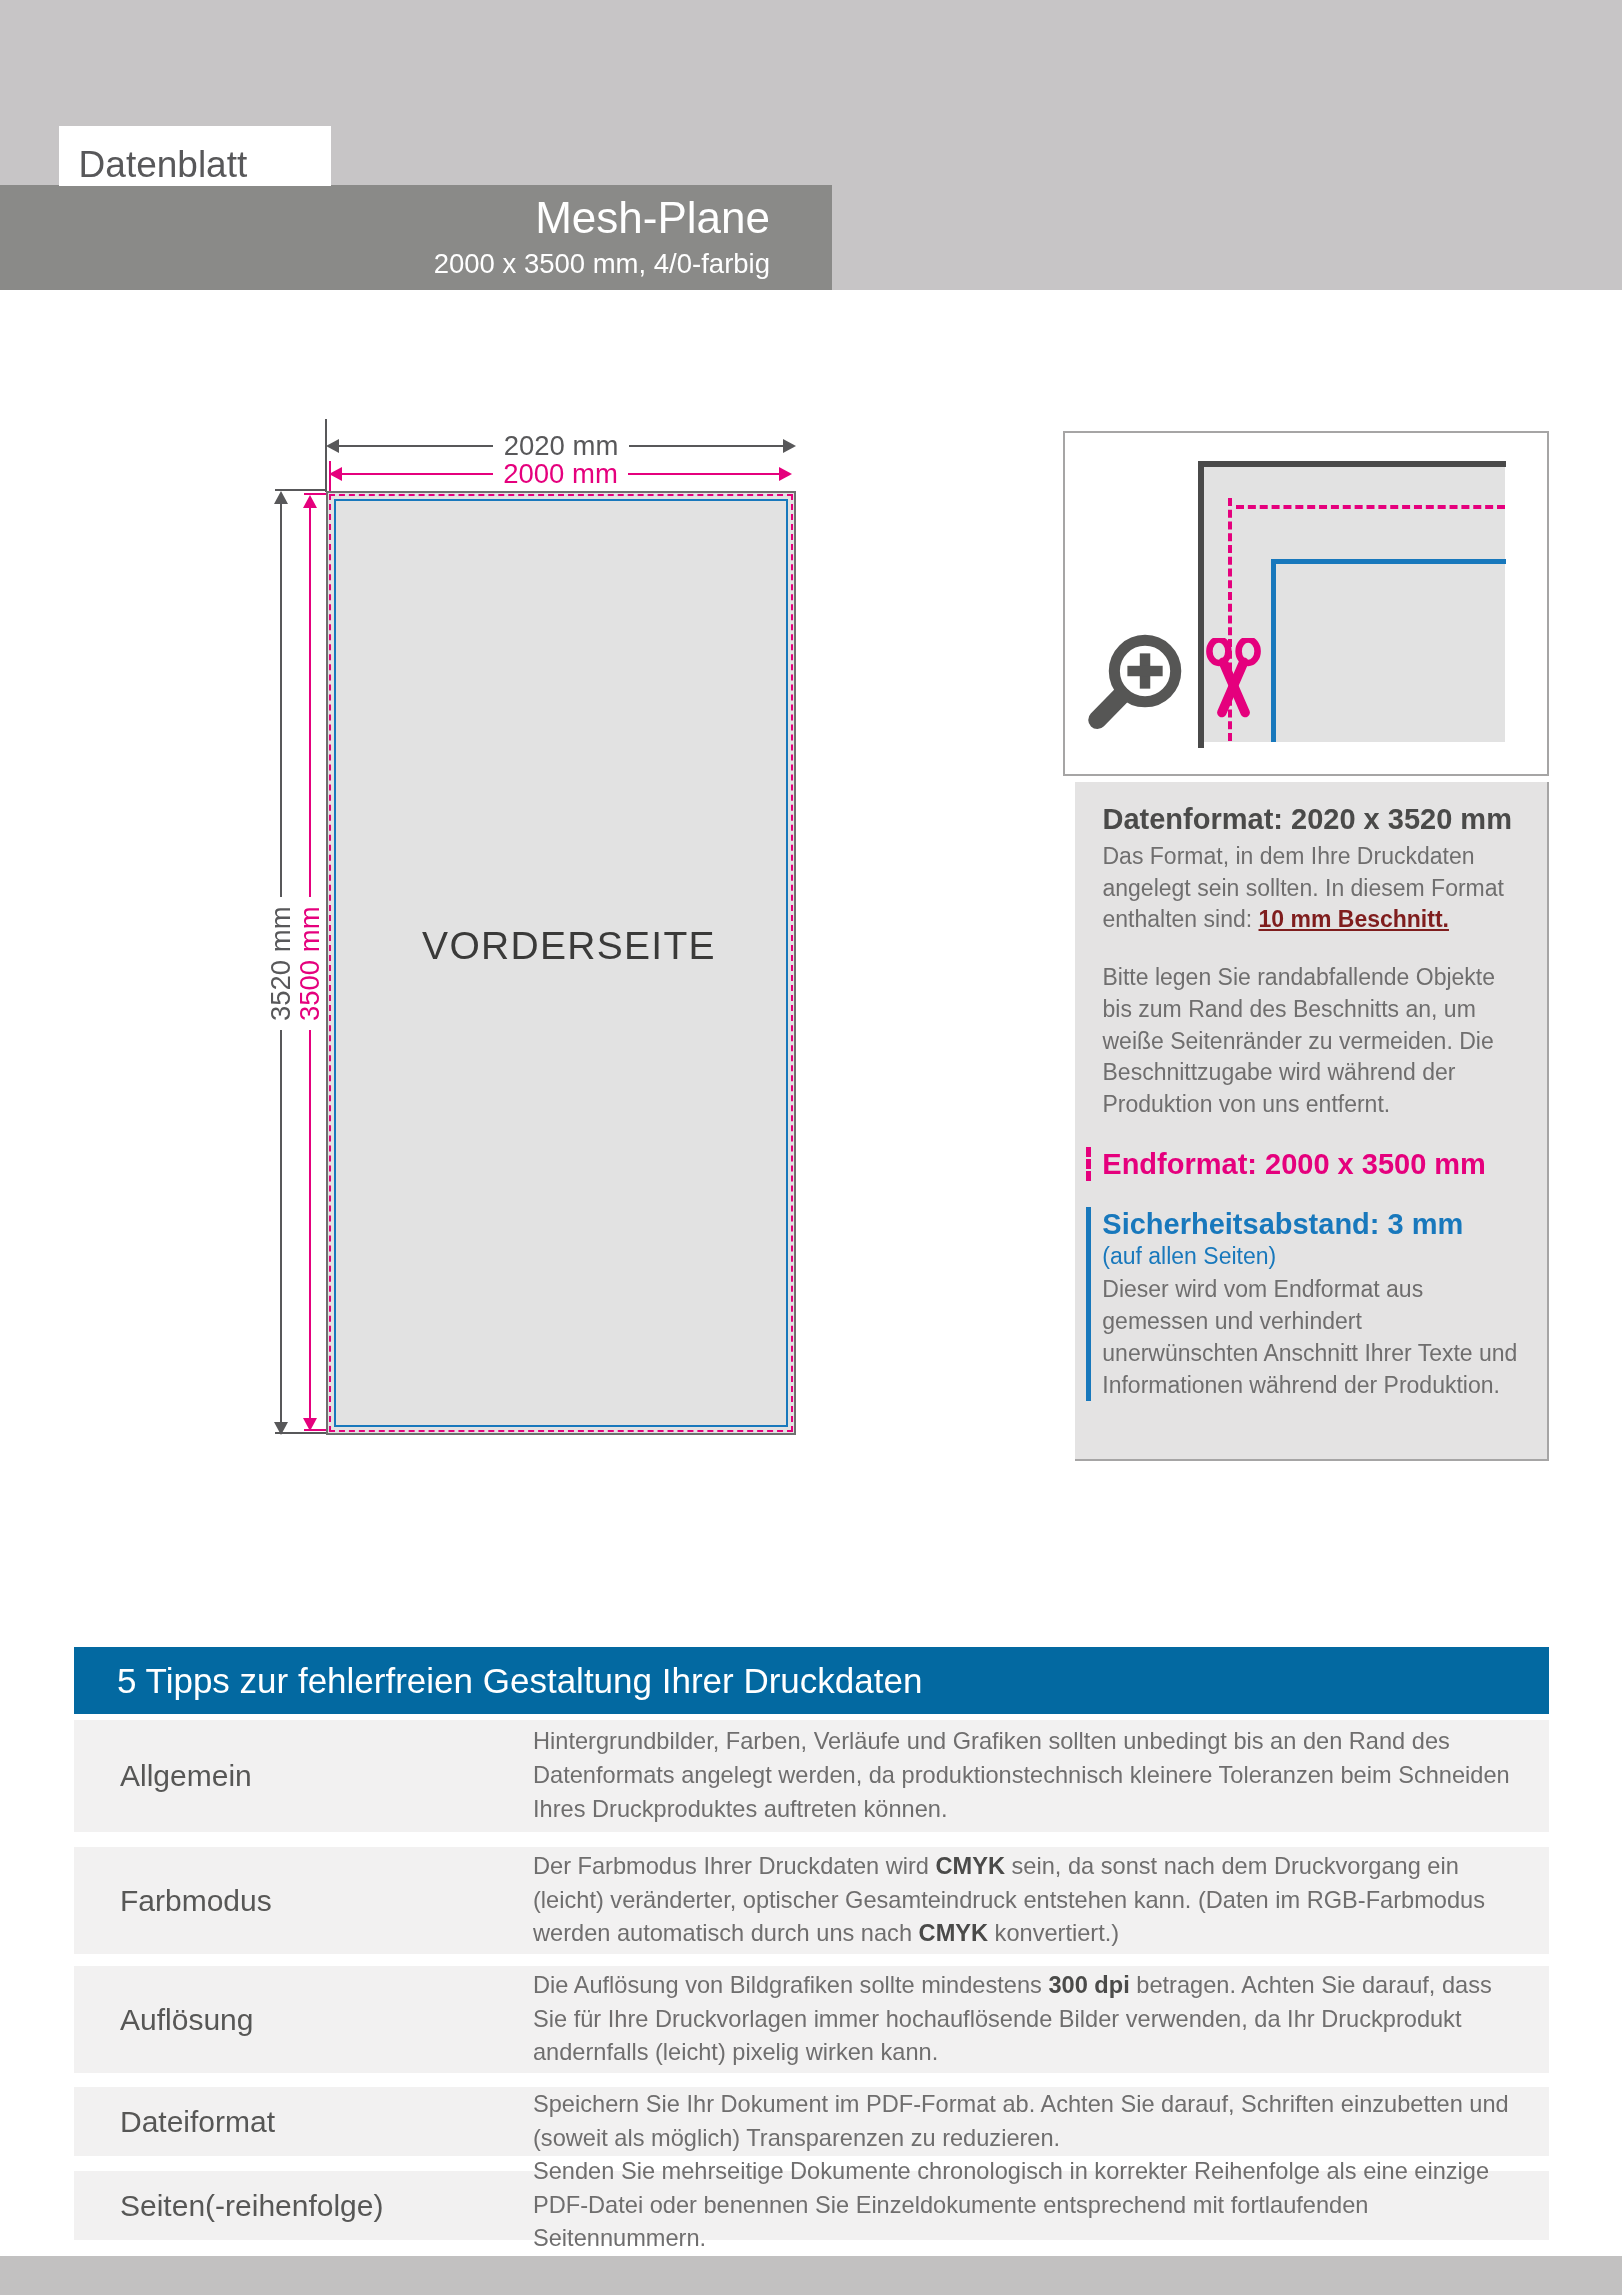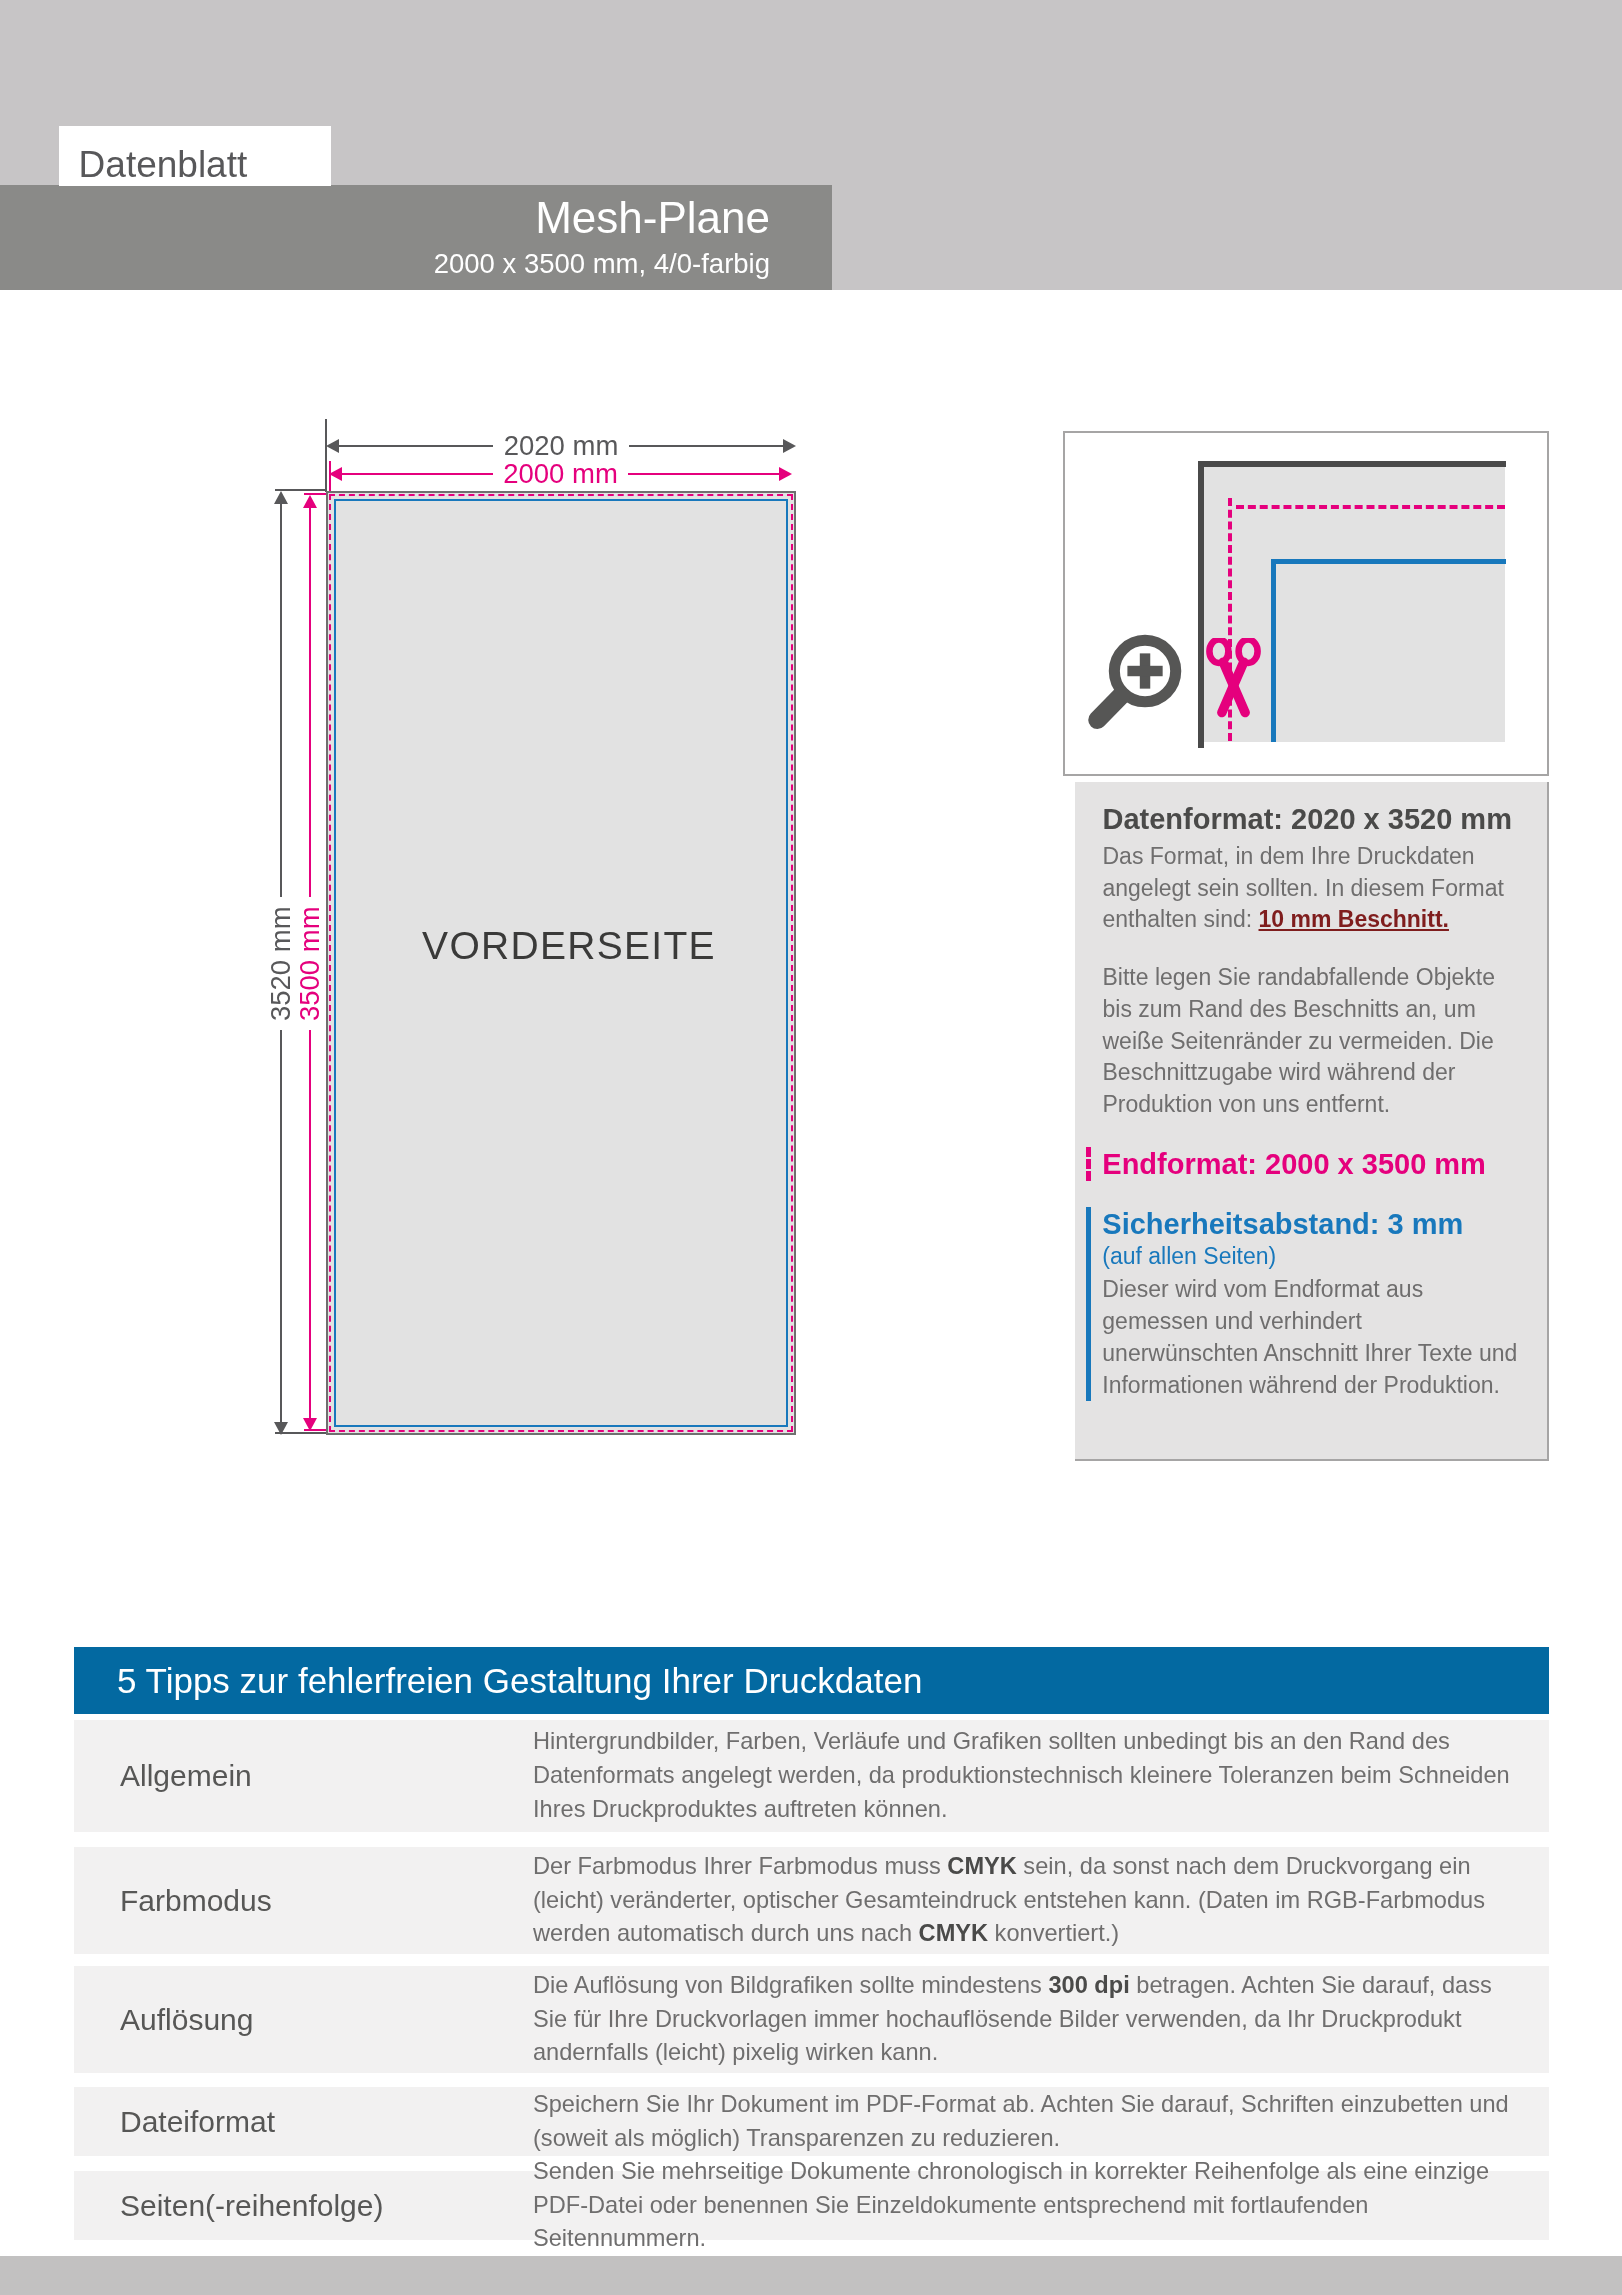--- a/index.html
+++ b/index.html
@@ -188,21 +188,21 @@
   <div class="tip-row row-0">
     <div class="tip-label">Allgemein</div>
     <div class="tip-text">
           <span class="tip-text-inner"><span>Hintergrundbilder, Farben, Verläufe und Grafiken sollten unbedingt bis an den Rand des Datenformats angelegt werden, da produktionstechnisch kleinere Toleranzen beim Schneiden Ihres Druckproduktes auftreten können.</span></span>
         </div>
   </div>
 
   <div class="tip-row row-1">
     <div class="tip-label">Farbmodus</div>
     <div class="tip-text">
-          <span class="tip-text-inner"><span>Der Farbmodus Ihrer Farbmodus muss </span><strong>CMYK</strong><span> sein, da sonst nach dem Druckvorgang ein (leicht) veränderter, optischer Gesamteindruck entstehen kann. (Daten im RGB-Farbmodus werden automatisch durch uns nach </span><strong>CMYK</strong><span> konvertiert.)</span></span>
+          <span class="tip-text-inner"><span>Der Farbmodus Ihrer Druckdaten wird </span><strong>CMYK</strong><span> sein, da sonst nach dem Druckvorgang ein (leicht) veränderter, optischer Gesamteindruck entstehen kann. (Daten im RGB-Farbmodus werden automatisch durch uns nach </span><strong>CMYK</strong><span> konvertiert.)</span></span>
         </div>
   </div>
 
   <div class="tip-row row-2">
     <div class="tip-label">Auflösung</div>
     <div class="tip-text">
           <span class="tip-text-inner"><span>Die Auflösung von Bildgrafiken sollte mindestens </span><strong>300 dpi</strong><span> betragen. Achten Sie darauf, dass Sie für Ihre Druckvorlagen immer hochauflösende Bilder verwenden, da Ihr Druckprodukt andernfalls (leicht) pixelig wirken kann.</span></span>
         </div>
   </div>
 

